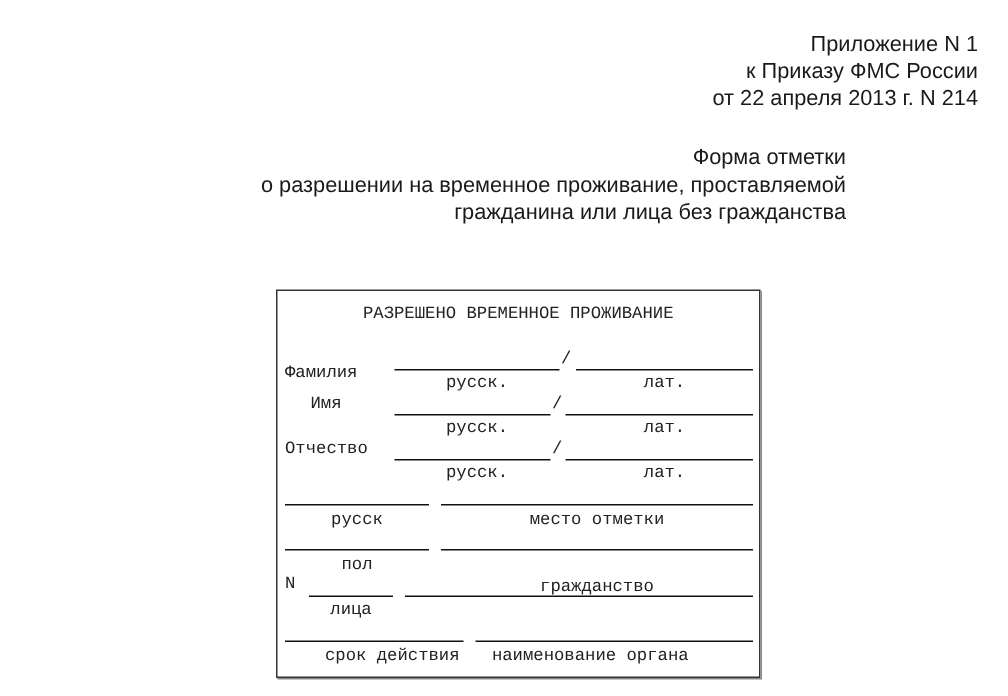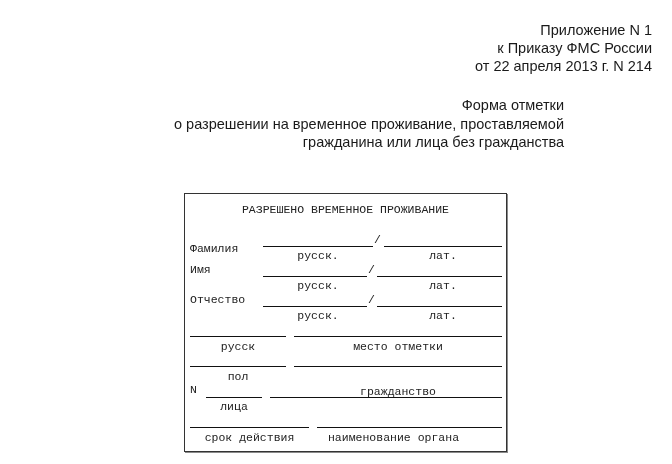--- a/index.html
+++ b/index.html
@@ -47,21 +47,21 @@
 
   <div class="abs mono-txt center" style="left:0; width:321px; top:9px;">РАЗРЕШЕНО ВРЕМЕННОЕ ПРОЖИВАНИЕ</div>
 
   <div class="abs mono-txt" style="left:5px; top:48px;">Фамилия</div>
   <div class="uline" style="left:78px; width:110px; top:52px;"></div>
   <div class="abs mono-txt" style="left:189px; top:39px;">/</div>
   <div class="uline" style="left:199px; width:118px; top:52px;"></div>
   <div class="abs mono-txt center" style="left:78px; width:110px; top:55px;">русск.</div>
   <div class="abs mono-txt center" style="left:199px; width:118px; top:55px;">лат.</div>
 
-  <div class="abs mono-txt" style="left:5px; top:69px;text-align:center;">Имя</div>
+  <div class="abs mono-txt" style="left:22px; top:69px;text-align:center;">Имя</div>
   <div class="uline" style="left:78px; width:104px; top:82px;"></div>
   <div class="abs mono-txt" style="left:183px; top:69px;">/</div>
   <div class="uline" style="left:192px; width:125px; top:82px;"></div>
   <div class="abs mono-txt center" style="left:78px; width:110px; top:85px;">русск.</div>
   <div class="abs mono-txt center" style="left:199px; width:118px; top:85px;">лат.</div>
 
   <div class="abs mono-txt" style="left:5px; top:99px;">Отчество</div>
   <div class="uline" style="left:78px; width:104px; top:112px;"></div>
   <div class="abs mono-txt" style="left:183px; top:99px;">/</div>
   <div class="uline" style="left:192px; width:125px; top:112px;"></div>
@@ -78,15 +78,15 @@
   <div class="abs mono-txt center" style="left:5px; width:96px; top:176px;">пол</div>
   <div class="abs mono-txt center" style="left:109px; width:208px; top:191px;">гражданство</div>
 
   <div class="abs mono-txt" style="left:5px; top:189px;">N</div>
   <div class="uline" style="left:21px; width:56px; top:203px;"></div>
   <div class="uline" style="left:85px; width:232px; top:203px;"></div>
   <div class="abs mono-txt center" style="left:21px; width:56px; top:206px;">лица</div>
 
   <div class="uline" style="left:5px; width:119px; top:233px;"></div>
   <div class="uline" style="left:132px; width:185px; top:233px;"></div>
-  <div class="abs mono-txt center" style="left:5px; width:119px; top:237px;">срок действия</div>
+  <div class="abs mono-txt center" style="left:17px; width:119px; top:237px;">срок действия</div>
   <div class="abs mono-txt center" style="left:116px; width:185px; top:237px;">наименование органа</div>
 </div>
 
 </body></html>

